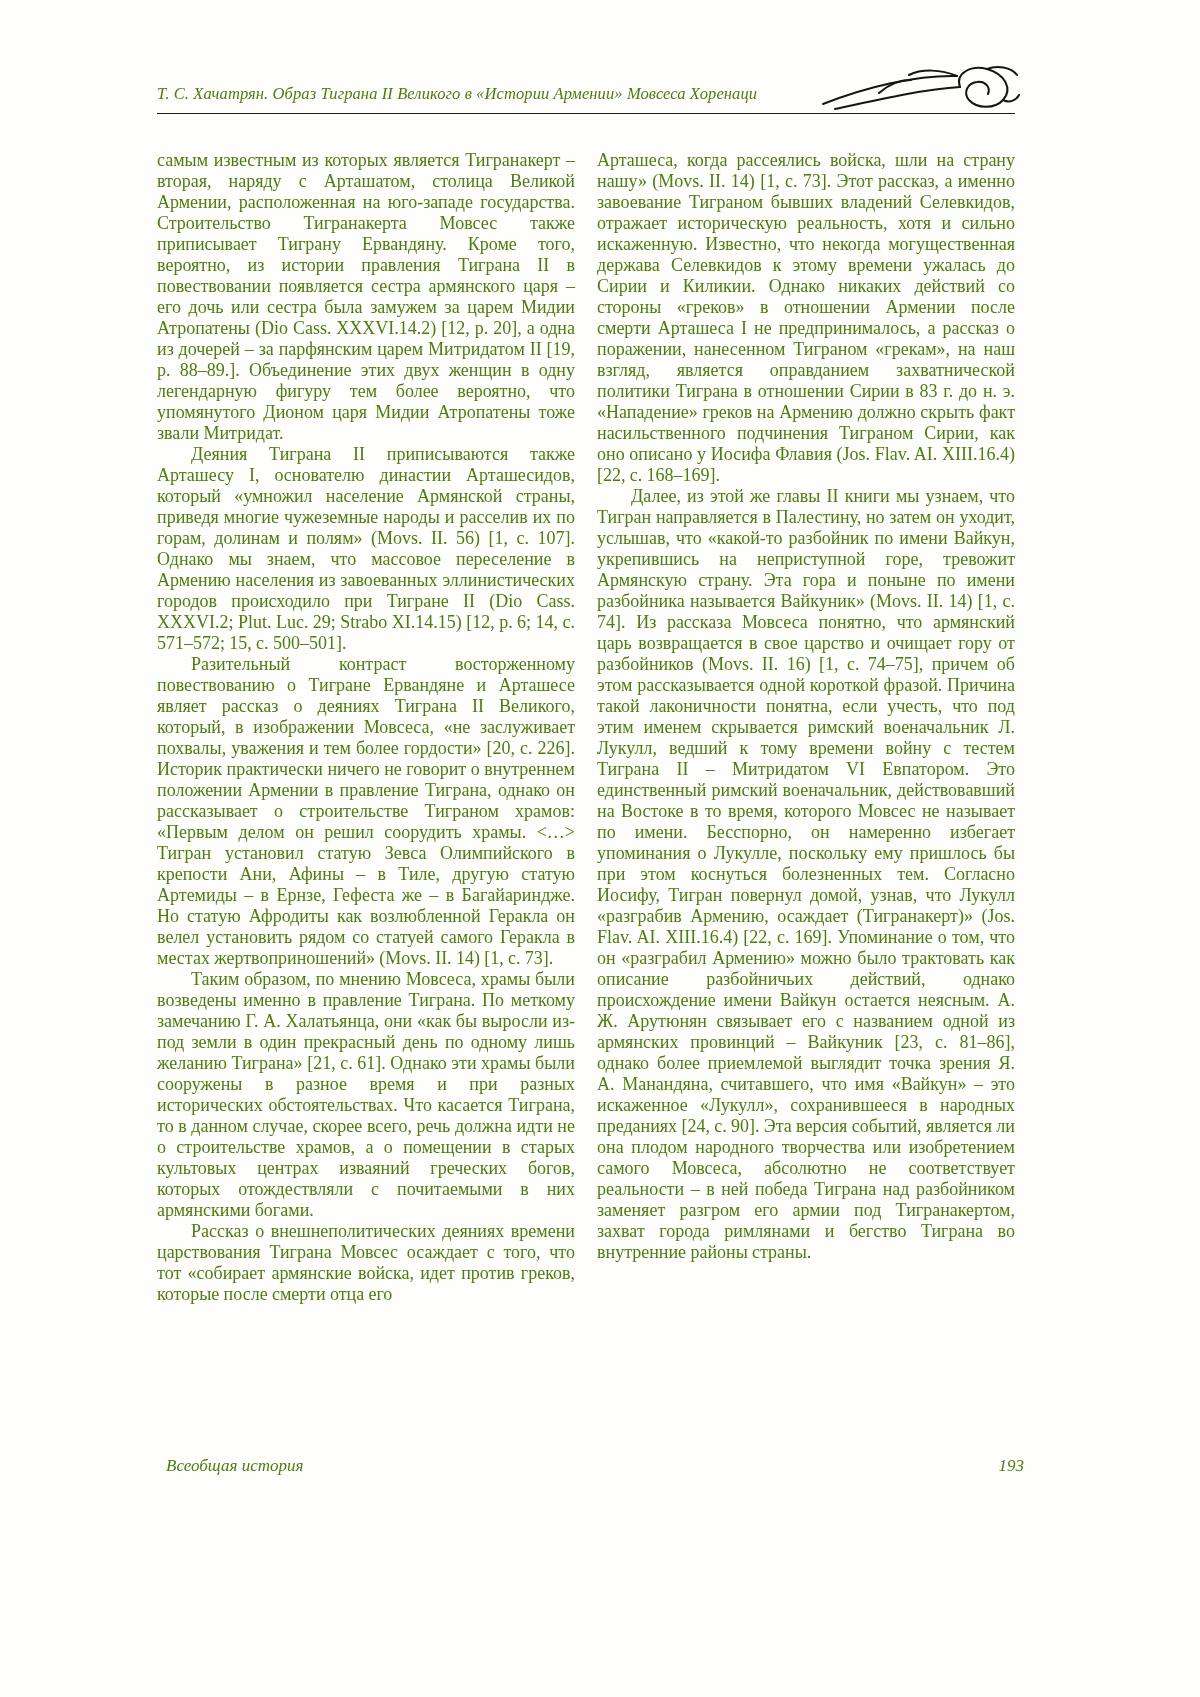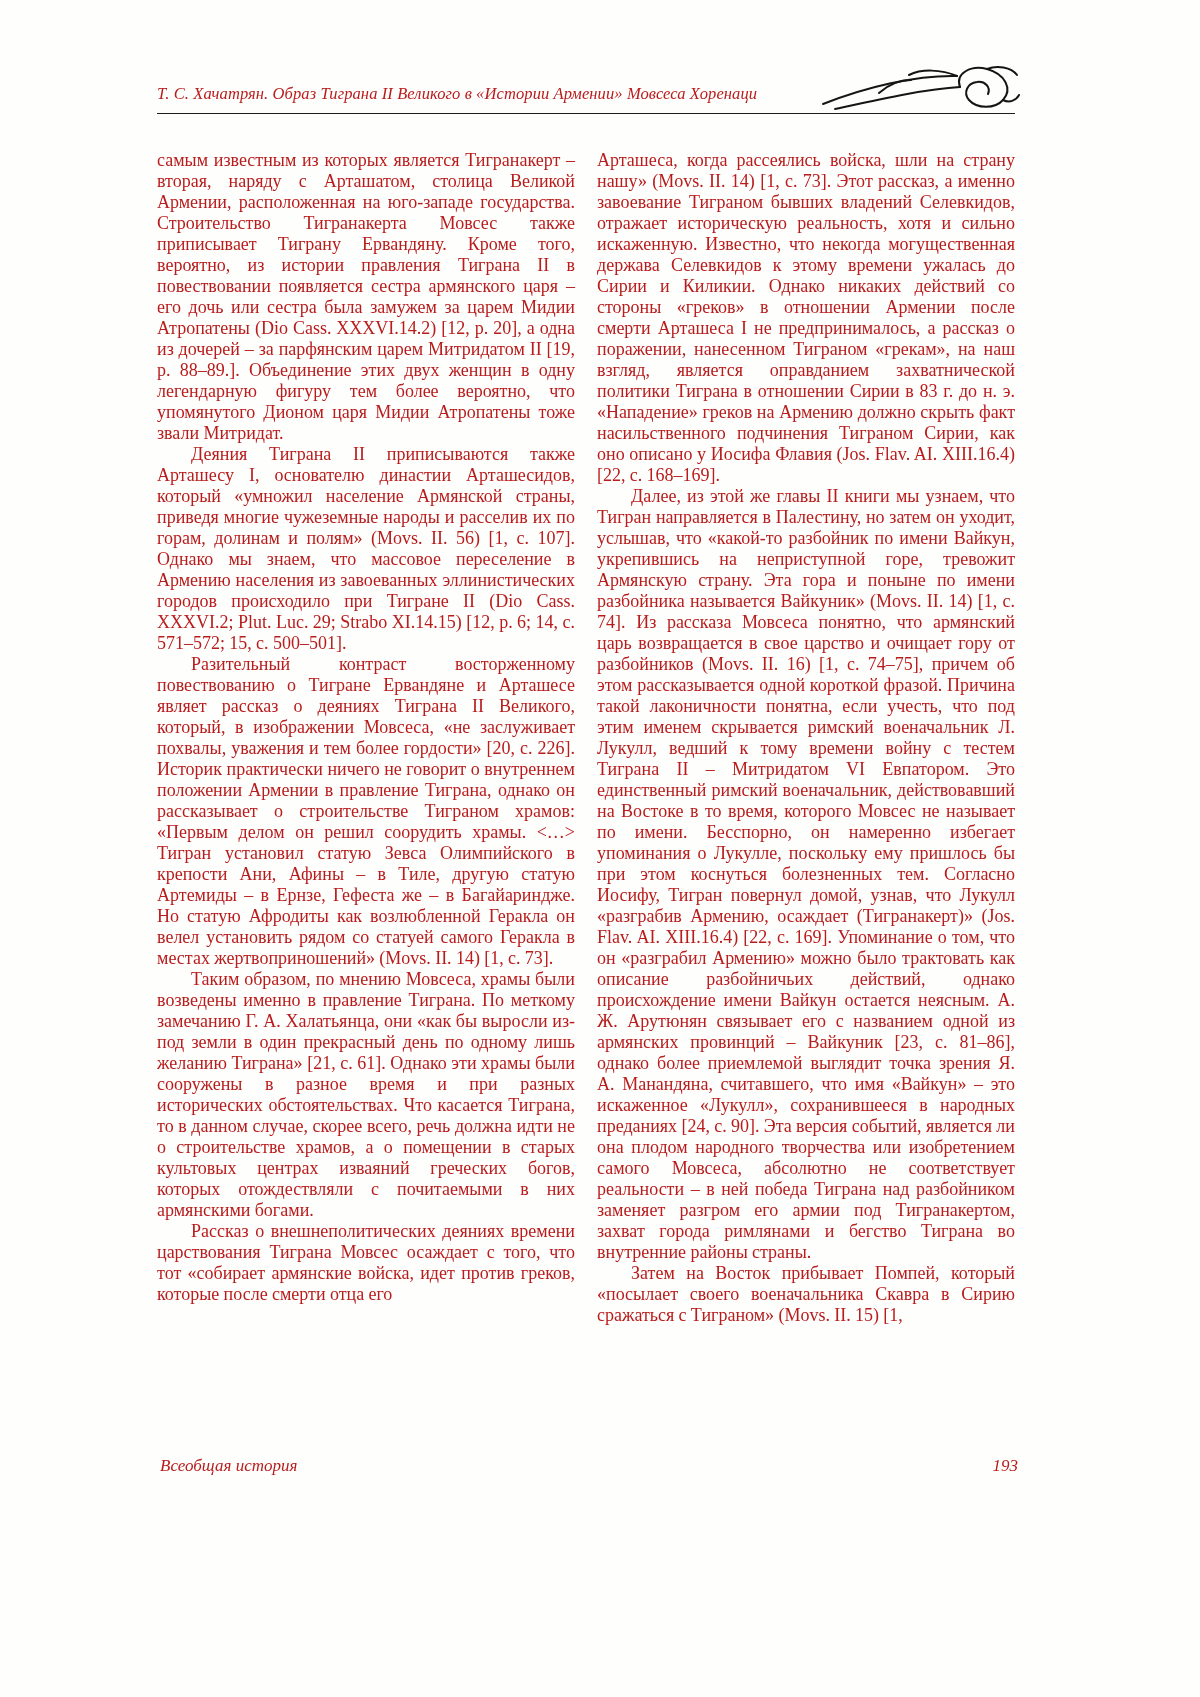--- a/index.html
+++ b/index.html
@@ -6,21 +6,21 @@
     margin: 0;
     padding: 0;
     background: #e9e9e9;
   }
   .page {
     position: relative;
     width: 1200px;
     height: 1697px;
     margin: 0 auto;
     background: #fefefd;
-    color: #b91c1c;
+    color: #4d7c0f;
     font-family: "Liberation Serif", "DejaVu Serif", serif;
     overflow: hidden;
   }
   
   .header {
     position: absolute;
     left: 157px;
     top: 84px;
     width: 858px;
   }
@@ -65,21 +65,21 @@
     hyphens: auto;
     -webkit-hyphens: auto;
     word-spacing: -0.2px;
   }
   .para.indent {
     text-indent: 34px;
   }
   
   .footer {
     position: absolute;
-    left: 160px;
+    left: 166px;
     top: 1456px;
     width: 858px;
     display: flex;
     justify-content: space-between;
     align-items: baseline;
     font-size: 17px;
   }
   .footer .journal {
     font-style: italic;
   }
@@ -115,21 +115,20 @@
     <div class="column">
         <p class="para" lang="ru">самым известным из которых является Тигранакерт – вторая, наряду с Арташатом, столица Великой Армении, расположенная на юго-западе государства. Строительство Тигранакерта Мовсес также приписывает Тиграну Ервандяну. Кроме того, вероятно, из истории правления Тиграна II в повествовании появляется сестра армянского царя – его дочь или сестра была замужем за царем Мидии Атропатены (Dio Cass. XXXVI.14.2) [12, p. 20], а одна из дочерей – за парфянским царем Митридатом II [19, p. 88–89.]. Объединение этих двух женщин в одну легендарную фигуру тем более вероятно, что упомянутого Дионом царя Мидии Атропатены тоже звали Митридат.</p>
         <p class="para indent" lang="ru">Деяния Тиграна II приписываются также Арташесу I, основателю династии Арташесидов, который «умножил население Армянской страны, приведя многие чужеземные народы и расселив их по горам, долинам и полям» (Movs. II. 56) [1, с. 107]. Однако мы знаем, что массовое переселение в Армению населения из завоеванных эллинистических городов происходило при Тигране II (Dio Cass. XXXVI.2; Plut. Luc. 29; Strabo XI.14.15) [12, p. 6; 14, с. 571–572; 15, с. 500–501].</p>
         <p class="para indent" lang="ru">Разительный контраст восторженному повествованию о Тигране Ервандяне и Арташесе являет рассказ о деяниях Тиграна II Великого, который, в изображении Мовсеса, «не заслуживает похвалы, уважения и тем более гордости» [20, с. 226]. Историк практически ничего не говорит о внутреннем положении Армении в правление Тиграна, однако он рассказывает о строительстве Тиграном храмов: «Первым делом он решил соорудить храмы. &lt;…&gt; Тигран установил статую Зевса Олимпийского в крепости Ани, Афины – в Тиле, другую статую Артемиды – в Ернзе, Гефеста же – в Багайариндже. Но статую Афродиты как возлюбленной Геракла он велел установить рядом со статуей самого Геракла в местах жертвоприношений» (Movs. II. 14) [1, с. 73].</p>
         <p class="para indent" lang="ru">Таким образом, по мнению Мовсеса, храмы были возведены именно в правление Тиграна. По меткому замечанию Г. А. Халатьянца, они «как бы выросли из-под земли в один прекрасный день по одному лишь желанию Тиграна» [21, с. 61]. Однако эти храмы были сооружены в разное время и при разных исторических обстоятельствах. Что касается Тиграна, то в данном случае, скорее всего, речь должна идти не о строительстве храмов, а о помещении в старых культовых центрах изваяний греческих богов, которых отождествляли с почитаемыми в них армянскими богами.</p>
         <p class="para indent" lang="ru">Рассказ о внешнеполитических деяниях времени царствования Тиграна Мовсес осаждает с того, что тот «собирает армянские войска, идет против греков, которые после смерти отца его</p>
       </div>
     <div class="column">
         <p class="para" lang="ru">Арташеса, когда рассеялись войска, шли на страну нашу» (Movs. II. 14) [1, с. 73]. Этот рассказ, а именно завоевание Тиграном бывших владений Селевкидов, отражает историческую реальность, хотя и сильно искаженную. Известно, что некогда могущественная держава Селевкидов к этому времени ужалась до Сирии и Киликии. Однако никаких действий со стороны «греков» в отношении Армении после смерти Арташеса I не предпринималось, а рассказ о поражении, нанесенном Тиграном «грекам», на наш взгляд, является оправданием захватнической политики Тиграна в отношении Сирии в 83 г. до н. э. «Нападение» греков на Армению должно скрыть факт насильственного подчинения Тиграном Сирии, как оно описано у Иосифа Флавия (Jos. Flav. AI. XIII.16.4) [22, с. 168–169].</p>
         <p class="para indent" lang="ru">Далее, из этой же главы II книги мы узнаем, что Тигран направляется в Палестину, но затем он уходит, услышав, что «какой-то разбойник по имени Вайкун, укрепившись на неприступной горе, тревожит Армянскую страну. Эта гора и поныне по имени разбойника называется Вайкуник» (Movs. II. 14) [1, с. 74]. Из рассказа Мовсеса понятно, что армянский царь возвращается в свое царство и очищает гору от разбойников (Movs. II. 16) [1, с. 74–75], причем об этом рассказывается одной короткой фразой. Причина такой лаконичности понятна, если учесть, что под этим именем скрывается римский военачальник Л. Лукулл, ведший к тому времени войну с тестем Тиграна II – Митридатом VI Евпатором. Это единственный римский военачальник, действовавший на Востоке в то время, которого Мовсес не называет по имени. Бесспорно, он намеренно избегает упоминания о Лукулле, поскольку ему пришлось бы при этом коснуться болезненных тем. Согласно Иосифу, Тигран повернул домой, узнав, что Лукулл «разграбив Армению, осаждает (Тигранакерт)» (Jos. Flav. AI. XIII.16.4) [22, с. 169]. Упоминание о том, что он «разграбил Армению» можно было трактовать как описание разбойничьих действий, однако происхождение имени Вайкун остается неясным. А. Ж. Арутюнян связывает его с названием одной из армянских провинций – Вайкуник [23, с. 81–86], однако более приемлемой выглядит точка зрения Я. А. Манандяна, считавшего, что имя «Вайкун» – это искаженное «Лукулл», сохранившееся в народных преданиях [24, с. 90]. Эта версия событий, является ли она плодом народного творчества или изобретением самого Мовсеса, абсолютно не соответствует реальности – в ней победа Тиграна над разбойником заменяет разгром его армии под Тигранакертом, захват города римлянами и бегство Тиграна во внутренние районы страны.</p>
-        <p class="para indent" lang="ru">Затем на Восток прибывает Помпей, который «посылает своего военачальника Скавра в Сирию сражаться с Тиграном» (Movs. II. 15) [1,</p>
       </div>
   </main>
 
   <footer class="footer">
     <span class="journal">Всеобщая история</span>
     <span class="pagenum">193</span>
   </footer>
 
 </div>
 

